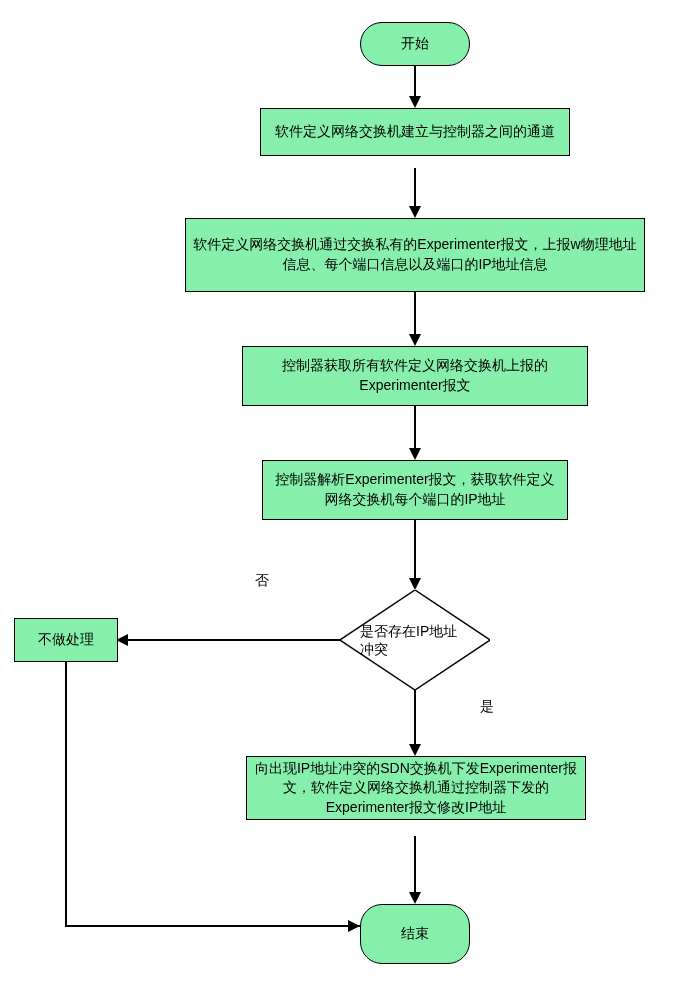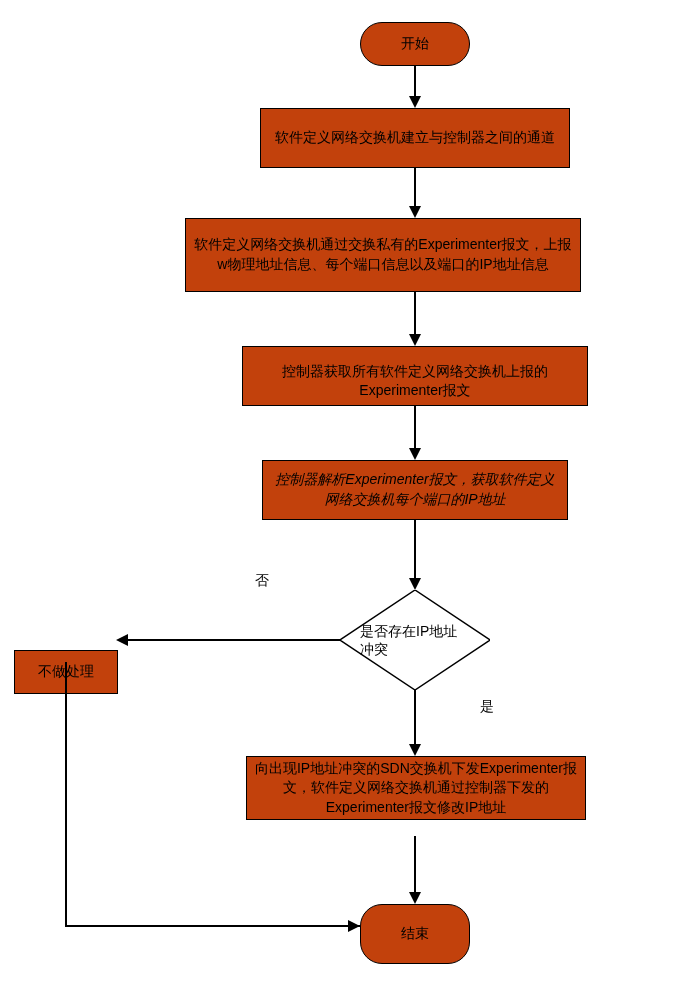--- a/index.html
+++ b/index.html
@@ -10,21 +10,21 @@
     font-size: 14px;
   }
   .canvas {
     position: relative;
     width: 681px;
     height: 1000px;
   }
   .box {
     position: absolute;
     border: 1.5px solid #000;
-    background: #c2410c;
+    background: #86efac;
     text-align: center;
     display: flex;
     align-items: center;
     justify-content: center;
     padding: 4px 6px;
     box-sizing: border-box;
     line-height: 1.4;
   }
   .terminal {
     border-radius: 22px;
@@ -72,42 +72,42 @@
 
 <div class="canvas">
 
   <div class="box terminal" style="left:360px; top:22px; width:110px; height:44px;">
     <span>开始</span>
   </div>
 
   <div class="arrow-line" style="left:414px; top:66px; width:1.5px; height:32px;"></div>
   <div class="arrow-head-down" style="left:408.5px; top:96px;"></div>
 
-  <div class="box" style="left:260px; top:108px; width:310px; height:60px;">
+  <div class="box" style="left:260px; top:108px; width:310px; height:48px;">
     <span>软件定义网络交换机建立与控制器之间的通道</span>
   </div>
 
   <div class="arrow-line" style="left:414px; top:168px; width:1.5px; height:40px;"></div>
   <div class="arrow-head-down" style="left:408.5px; top:206px;"></div>
 
-  <div class="box" style="left:185px; top:218px; width:396px; height:74px;">
+  <div class="box" style="left:185px; top:218px; width:460px; height:74px;">
     <span>软件定义网络交换机通过交换私有的Experimenter报文，上报w物理地址信息、每个端口信息以及端口的IP地址信息</span>
   </div>
 
   <div class="arrow-line" style="left:414px; top:292px; width:1.5px; height:44px;"></div>
   <div class="arrow-head-down" style="left:408.5px; top:334px;"></div>
 
-  <div class="box" style="left:242px; top:346px; width:346px; height:60px;align-items:flex-end;">
+  <div class="box" style="left:242px; top:346px; width:346px; height:60px;">
     <span>控制器获取所有软件定义网络交换机上报的Experimenter报文</span>
   </div>
 
   <div class="arrow-line" style="left:414px; top:406px; width:1.5px; height:44px;"></div>
   <div class="arrow-head-down" style="left:408.5px; top:448px;"></div>
 
-  <div class="box" style="left:262px; top:460px; width:306px; height:60px;font-style:italic;">
+  <div class="box" style="left:262px; top:460px; width:306px; height:60px;">
     <span>控制器解析Experimenter报文，获取软件定义网络交换机每个端口的IP地址</span>
   </div>
 
   <div class="arrow-line" style="left:414px; top:520px; width:1.5px; height:60px;"></div>
   <div class="arrow-head-down" style="left:408.5px; top:578px;"></div>
 
   <div class="diamond" style="left:340px; top:590px; width:150px; height:100px;">
     <svg width="150" height="100">
       <polygon points="75,0 150,50 75,100 0,50" fill="#fff" stroke="#000" stroke-width="1.5"></polygon>
     </svg>
@@ -116,21 +116,21 @@
     </div>
   </div>
 
   <div class="label" style="left:255px; top:572px;">否</div>
 
   <div class="label" style="left:480px; top:698px;">是</div>
 
   <div class="arrow-line" style="left:128px; top:639px; width:212px; height:1.5px;"></div>
   <div class="arrow-head-left" style="left:116px; top:633.5px;"></div>
 
-  <div class="box" style="left:14px; top:618px; width:104px; height:44px;margin-top:32px;">
+  <div class="box" style="left:14px; top:618px; width:104px; height:44px;">
     <span>不做处理</span>
   </div>
 
   <div class="arrow-line" style="left:414px; top:690px; width:1.5px; height:56px;"></div>
   <div class="arrow-head-down" style="left:408.5px; top:744px;"></div>
 
   <div class="box" style="left:246px; top:756px; width:340px; height:64px;">
     <span>向出现IP地址冲突的SDN交换机下发Experimenter报文，软件定义网络交换机通过控制器下发的Experimenter报文修改IP地址</span>
   </div>
 

